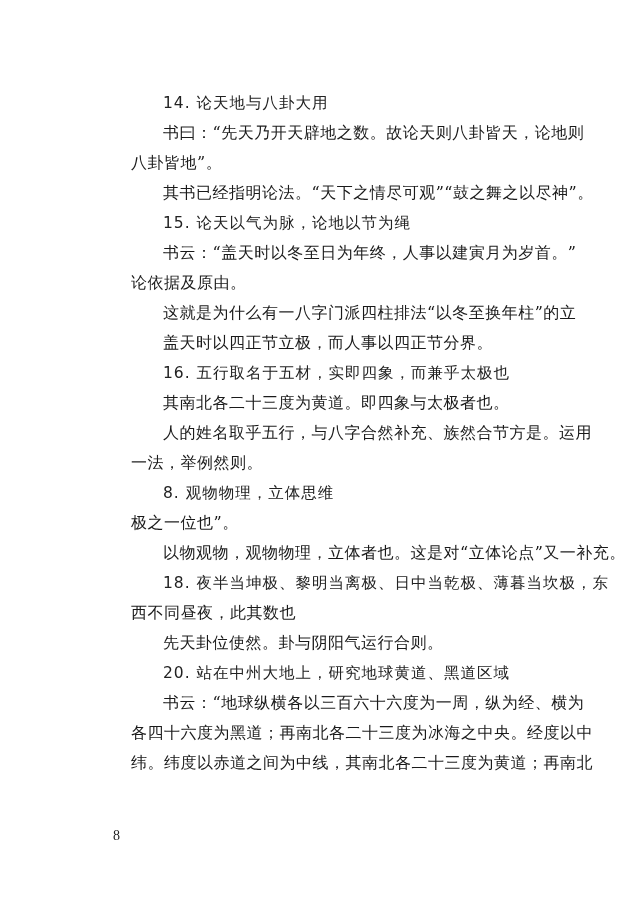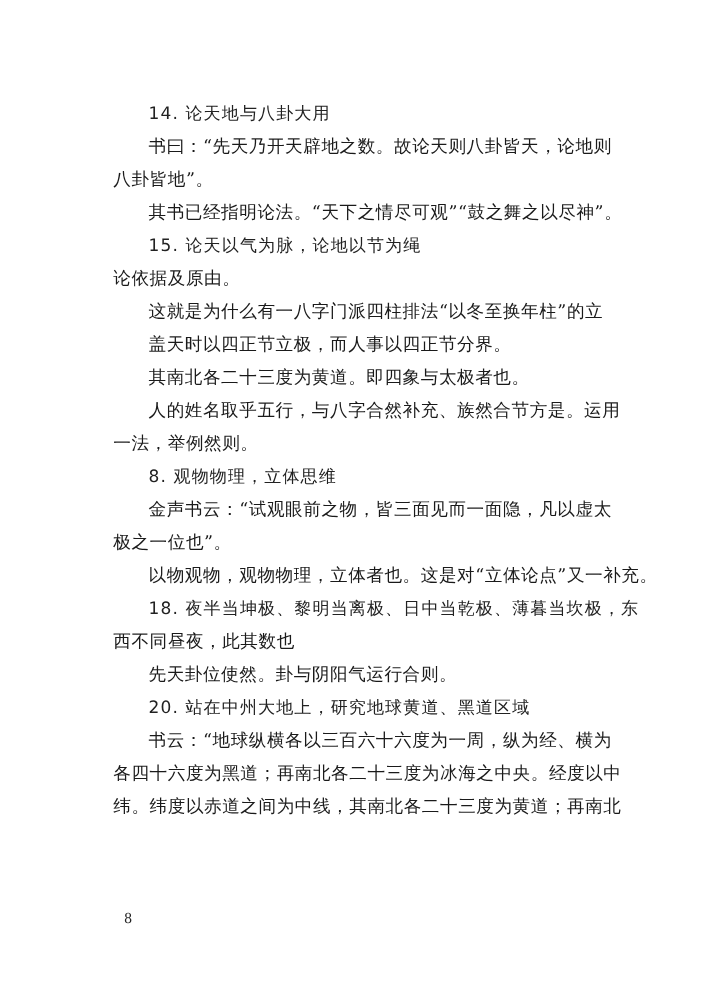--- a/index.html
+++ b/index.html
@@ -22,20 +22,21 @@
       width: 437px;
     }
     .line {
       font-size: 16px;
       line-height: 30px;
       height: 30px;
       white-space: nowrap;
       letter-spacing: 0.5px;
       text-align: justify;
       text-align-last: justify;
+      margin-left: 28px;
     }
     .line.indent { padding-left: 32px; }
     .line.last { text-align-last: left; }
     .line.heading {
       font-family: "DejaVu Sans", "Liberation Sans", sans-serif;
       font-size: 15.5px;
       text-align-last: left;
       padding-left: 32px;
       letter-spacing: 1px;
       color: #222;
@@ -51,28 +52,29 @@
   </style>
 </head>
 <body>
 
 <div class="page">
   <div class="line heading">14. 论天地与八卦大用</div>
   <div class="line indent">书曰：“先天乃开天辟地之数。故论天则八卦皆天，论地则</div>
   <div class="line last">八卦皆地”。</div>
   <div class="line indent last">其书已经指明论法。“天下之情尽可观”“鼓之舞之以尽神”。</div>
   <div class="line heading">15. 论天以气为脉，论地以节为绳</div>
+  <div class="line indent last">书云：“盖天时以冬至日为年终，人事以建寅月为岁首。”</div>
   <div class="line last">论依据及原由。</div>
   <div class="line indent">这就是为什么有一八字门派四柱排法“以冬至换年柱”的立</div>
   <div class="line indent last">盖天时以四正节立极，而人事以四正节分界。</div>
+  <div class="line heading">16. 五行取名于五材，实即四象，而兼乎太极也</div>
   <div class="line indent last">其南北各二十三度为黄道。即四象与太极者也。</div>
   <div class="line indent">人的姓名取乎五行，与八字合然补充、族然合节方是。运用</div>
   <div class="line last">一法，举例然则。</div>
   <div class="line heading">8. 观物物理，立体思维</div>
-  <div class="line indent">金声书云：“试观眼前之物，皆三面见而一面隐，凡以虚太</div>
   <div class="line last">极之一位也”。</div>
   <div class="line indent last">以物观物，观物物理，立体者也。这是对“立体论点”又一补充。</div>
   <div class="line heading" style="text-align-last: justify;">18. 夜半当坤极、黎明当离极、日中当乾极、薄暮当坎极，东</div>
   <div class="line last">西不同昼夜，此其数也</div>
   <div class="line indent last">先天卦位使然。卦与阴阳气运行合则。</div>
   <div class="line heading">20. 站在中州大地上，研究地球黄道、黑道区域</div>
   <div class="line indent">书云：“地球纵横各以三百六十六度为一周，纵为经、横为</div>
   <div class="line">各四十六度为黑道；再南北各二十三度为冰海之中央。经度以中</div>
   <div class="line">纬。纬度以赤道之间为中线，其南北各二十三度为黄道；再南北</div>
 </div>

